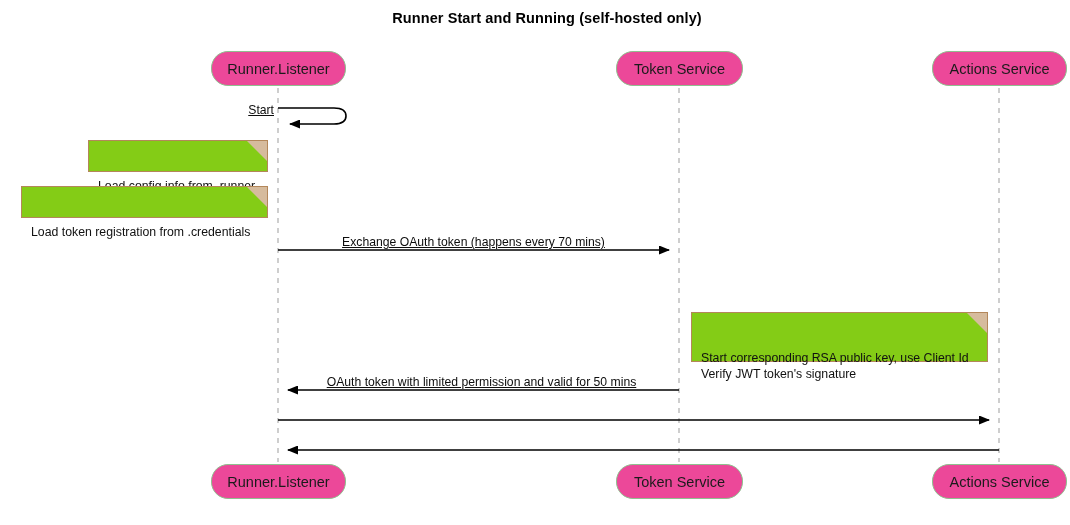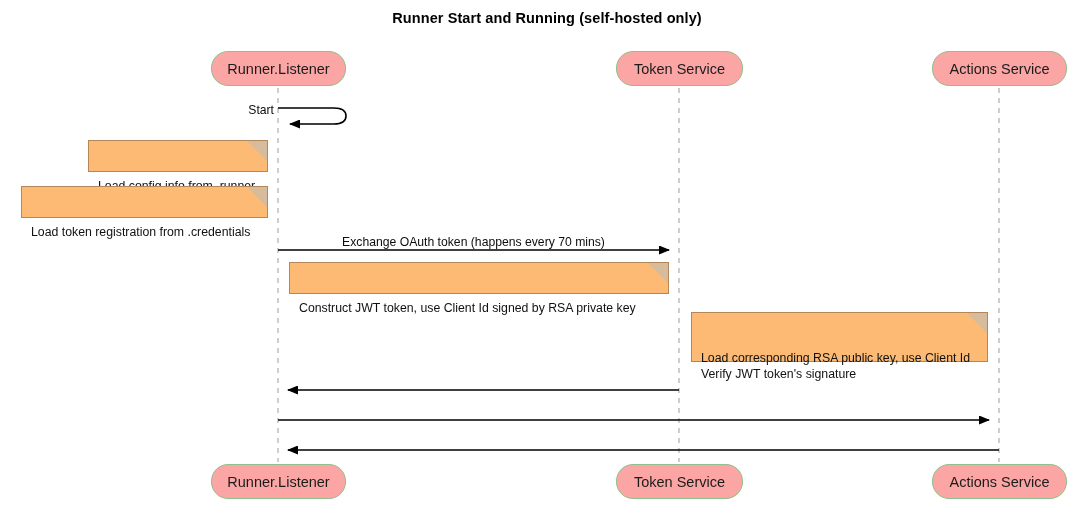--- a/index.html
+++ b/index.html
@@ -34,35 +34,35 @@
     width: 1070px;
     text-align: center;
     font-size: 14.5px;
     font-weight: bold;
     color: #000;
     letter-spacing: 0.1px;
   }
   
   .participant {
     position: absolute;
-    background: #fca5a5;
+    background: #ec4899;
     border: 1px solid #8fc08f;
     border-radius: 17px;
     box-sizing: border-box;
     display: flex;
     align-items: center;
     justify-content: center;
     font-size: 14.5px;
     color: #1b1b1b;
     white-space: nowrap;
   }
   
   .note {
     position: absolute;
-    background: #fdba74;
+    background: #84cc16;
     border: 1px solid #b4875a;
     box-sizing: border-box;
     font-size: 12.3px;
     color: #111;
     line-height: 16px;
     padding: 5px 9px 5px 9px;
     white-space: pre-line;
   }
   .note .dogear {
     position: absolute;
@@ -75,20 +75,21 @@
     border-right: 10px solid #d6bb9d;
     box-sizing: border-box;
   }
   
   .msg-label {
     position: absolute;
     font-size: 12.2px;
     color: #0d0d0d;
     white-space: nowrap;
     text-align: center;
+    text-decoration: underline;
   }
   .msg-label.right-align {
     text-align: right;
   }
 </style>
 </head>
 <body>
 
 <div id="diagram-root">
 
@@ -140,37 +141,34 @@
   <div class="participant" style="left:199px; top:464px; width:135px; height:35px;">Runner.Listener</div>
 
   <div class="participant" style="left:604px; top:464px; width:127px; height:35px;">Token Service</div>
 
   <div class="participant" style="left:920px; top:464px; width:135px; height:35px;">Actions Service</div>
 
   <div class="msg-label right-align" style="left:168px; top:103px; width:94px;">Start</div>
 
   <div class="msg-label" style="left:266px; top:235px; width:391px;">Exchange OAuth token (happens every 70 mins)</div>
 
+  <div class="msg-label" style="left:272px; top:375px; width:395px;">OAuth token with limited permission and valid for 50 mins</div>
 
 
 
   <div class="note" style="left:76px; top:140px; width:180px; height:32px;">
     <span class="dogear"></span>
     <span>Load config info from .runner</span>
   </div>
 
   <div class="note" style="left:9px; top:186px; width:247px; height:32px;">
     <span class="dogear"></span>
     <span>Load token registration from .credentials</span>
   </div>
 
-  <div class="note" style="left:277px; top:262px; width:380px; height:32px;">
-    <span class="dogear"></span>
-    <span>Construct JWT token, use Client Id signed by RSA private key</span>
-  </div>
 
   <div class="note" style="left:679px; top:312px; width:297px; height:50px;">
     <span class="dogear"></span>
-    <span>Load corresponding RSA public key, use Client Id
+    <span>Start corresponding RSA public key, use Client Id
 Verify JWT token's signature</span>
   </div>
 
 </div>
 
 </body></html>

